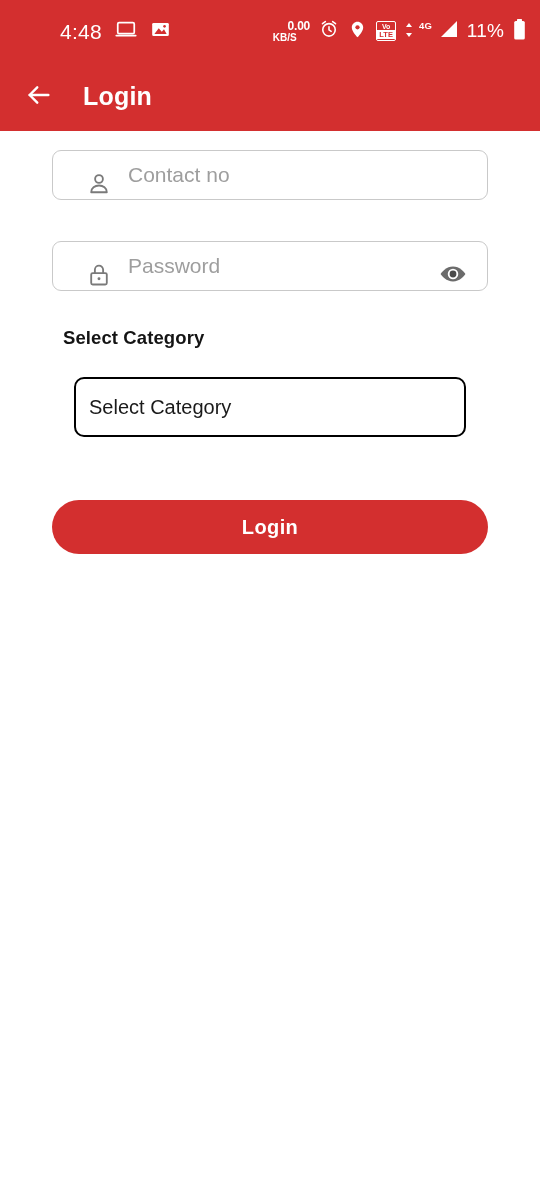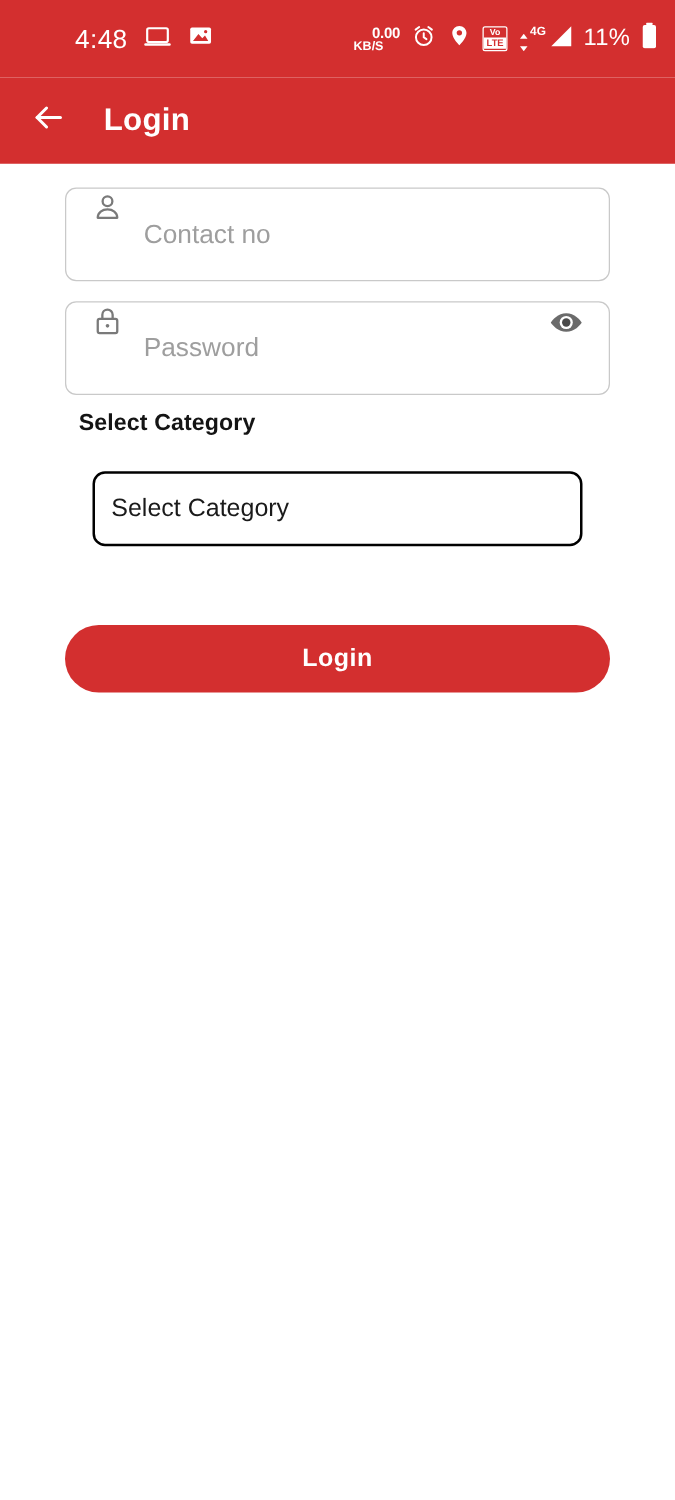--- a/index.html
+++ b/index.html
@@ -78,21 +78,21 @@
     line-height: 1;
     overflow: hidden;
   }
   .volte-badge .v-top { font-size: 7px; font-weight: 700; }
   .volte-badge .v-bot {
     font-size: 7.5px; font-weight: 700;
     background: #ffffff; color: #D32F2F;
     width: 100%; text-align: center; padding: 0.5px 0;
   }
 
-  .signal-wrap { display: flex; align-items: flex-end; gap: 1px; }
+  .signal-wrap { display: flex; align-items: center; gap: 6px; }
   .signal-arrows {
     display: flex; flex-direction: column;
     align-items: center; line-height: 0.7;
     font-size: 8px; margin-bottom: 2px;
   }
   .gen-label {
     font-size: 9.5px; font-weight: 700;
     align-self: flex-start; margin-bottom: -2px;
   }
 
@@ -129,26 +129,27 @@
     position: absolute;
     top: 131px; left: 0;
     width: 540px;
     background: #ffffff;
   }
 
   .field {
     position: absolute;
     left: 52px;
     width: 436px;
-    height: 75px;
+    height: 50px;
     border: 1.4px solid #c9c9c9;
     border-radius: 9px;
     background: #ffffff;
     display: flex;
-    align-items: flex-start;
+    align-items: flex-end;
+    padding-left: 13px;
   }
 
   #contact-field { top: 19px; }
   #password-field { top: 110px; }
 
   .field-icon {
     margin-left: 18px;
     width: 30px; height: 30px;
     display: flex; align-items: center; justify-content: center;
     flex: 0 0 auto;

